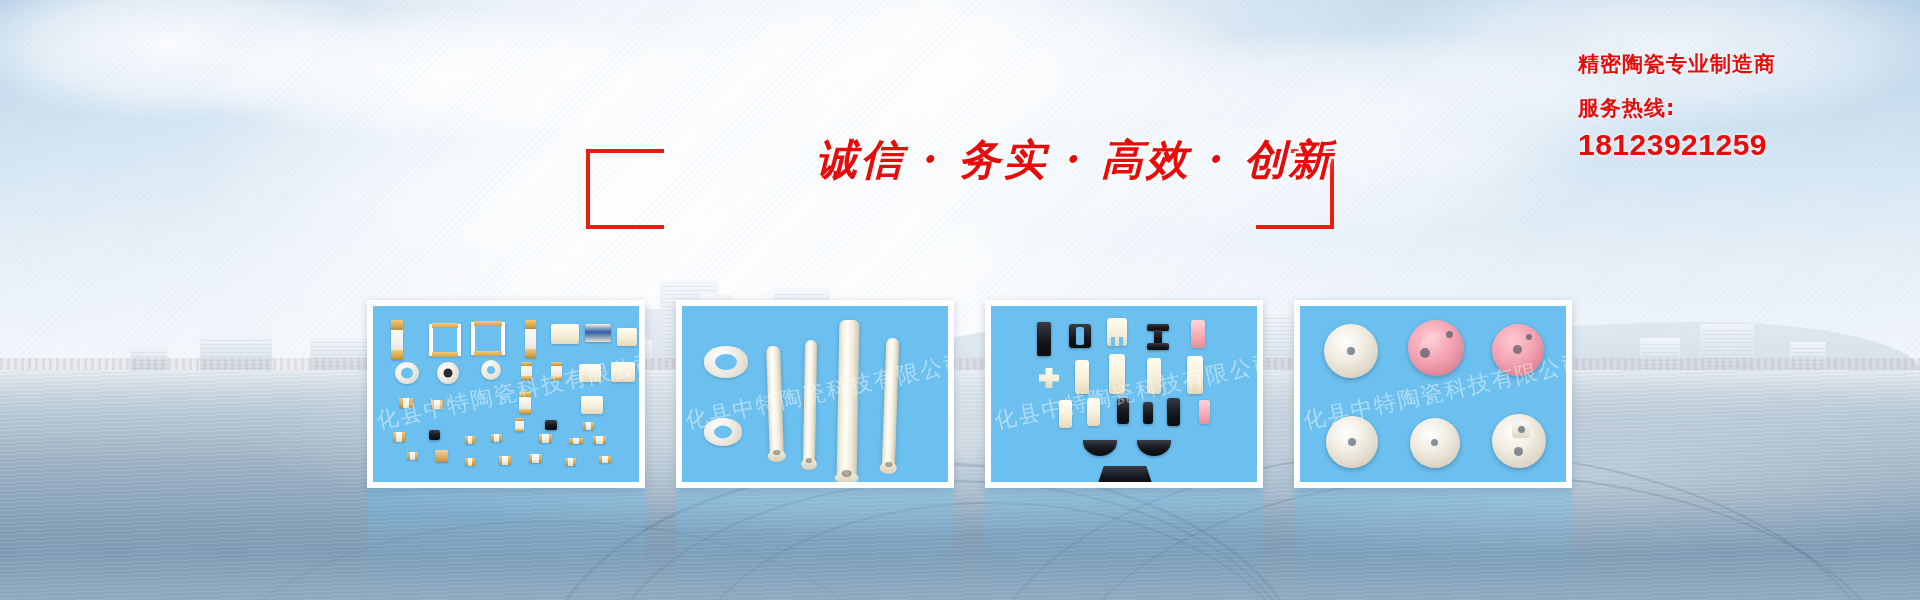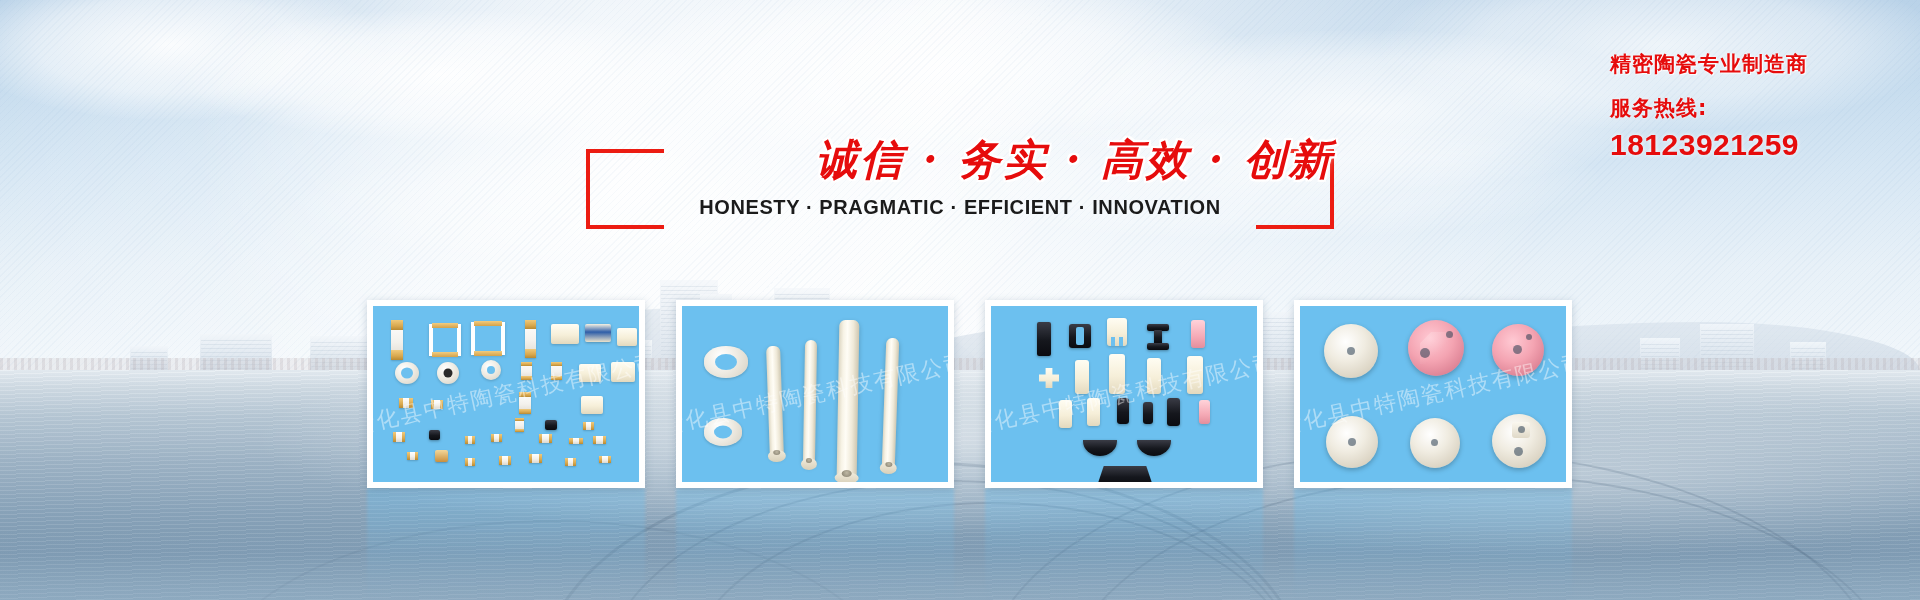--- a/index.html
+++ b/index.html
@@ -175,21 +175,20 @@
     color: #1b1b1b;
     white-space: nowrap;
   }
 
   
   .contact {
     position: absolute;
     left: 1578px;
     top: 50px;
     text-align: left;
-    margin-left: 32px;
   }
   .contact-title {
     font-family: "DejaVu Sans", "Liberation Sans", sans-serif;
     font-weight: bold;
     font-size: 21px;
     color: #e60c0c;
     letter-spacing: 1px;
     text-shadow: 0 0 3px rgba(255,255,255,.9), 1px 1px 0 rgba(255,255,255,.8);
     white-space: nowrap;
   }
@@ -446,21 +445,20 @@
     <div class="refl r1"></div>
     <div class="refl r2"></div>
     <div class="refl r3"></div>
     <div class="refl r4"></div>
   </div>
 
   <div class="slogan-wrap">
     <div class="bracket bracket-left"></div>
     <div class="bracket bracket-right"></div>
     <div class="slogan-cn">诚信 · 务实 · 高效 · 创新</div>
-    <div class="slogan-en">HONESTY · PRAGMATIC · EFFICIENT · INNOVATION</div>
   </div>
 
   <div class="contact">
     <div class="contact-title">精密陶瓷专业制造商</div>
     <div class="contact-label">服务热线:</div>
     <div class="contact-phone">18123921259</div>
   </div>
 
   <div class="panels">
 

